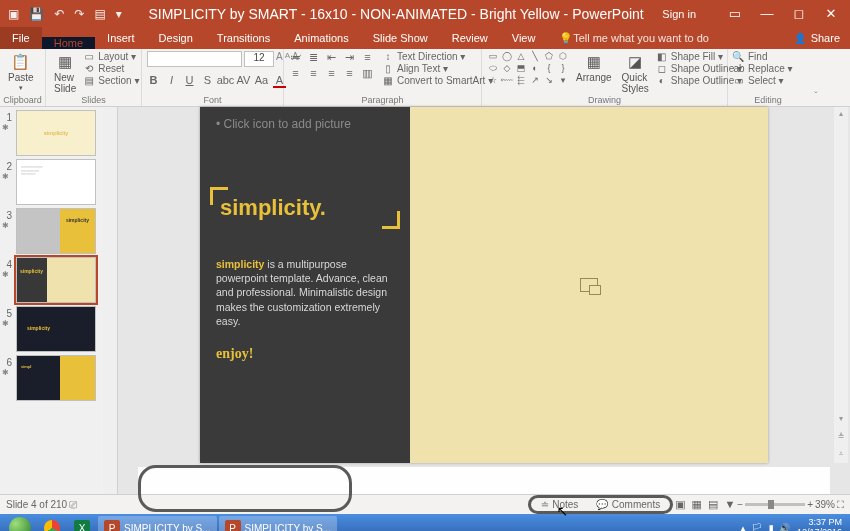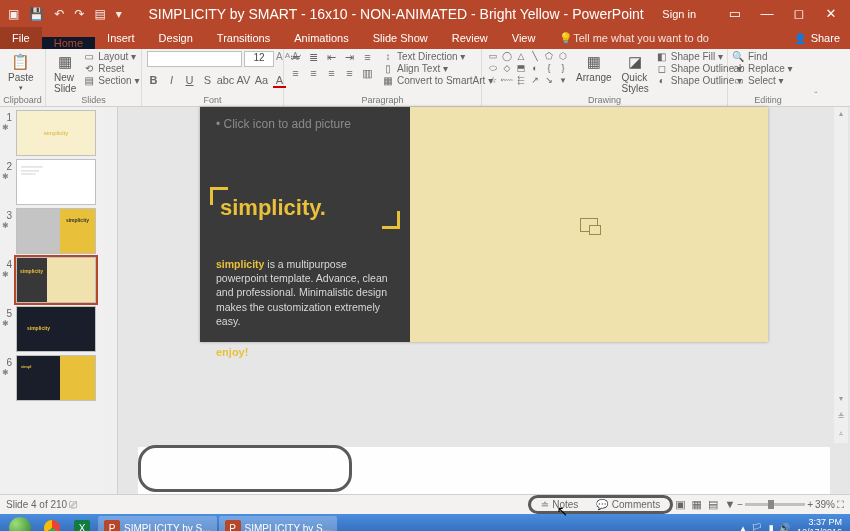--- a/index.html
+++ b/index.html
@@ -57,30 +57,30 @@
 .thumb.t3 .lab { position: absolute; right: 6px; top: 8px; color: #333; font-size: 5px; font-weight: bold; }
 .thumb.t4 { background: linear-gradient(to right, #383838 0 38%, #efe2ad 38% 100%); }
 .thumb.t4 .lab { position: absolute; left: 3px; top: 10px; color: #e8c03a; font-size: 5px; font-weight: bold; }
 .thumb.t5 { background: #1a1d2a; }
 .thumb.t5 .lab { position: absolute; left: 10px; top: 18px; color: #e8c03a; font-size: 5px; font-weight: bold; }
 .thumb.t6 { background: linear-gradient(to right, #1a1d2a 0 55%, #e8c03a 55% 100%); }
 .thumb.t6 .lab { position: absolute; left: 4px; top: 8px; color: #e8c03a; font-size: 4px; font-weight: bold; }
 
 .canvas-area { flex: 1; display: flex; flex-direction: column; position: relative; }
 .canvas-inner { flex: 1; padding: 0 20px 0 20px; display: flex; justify-content: center; align-items: flex-start; position: relative; }
-.slide { width: 568px; height: 235px; box-shadow: 0 0 3px rgba(0,0,0,.3); display: flex; }
+.slide { width: 568px; height: 356px; box-shadow: 0 0 3px rgba(0,0,0,.3); display: flex; }
 .slide-left { width: 210px; background: #3a3a3a; padding: 10px 16px; color: #ccc; position: relative; }
 .slide-left .hint { color: #8a8a8a; font-size: 12px; }
 .slide-left .title-frame { margin-top: 62px; position: relative; }
 .slide-left .corner-tl { position: absolute; width: 18px; height: 18px; border-top: 3px solid #e8c03a; border-left: 3px solid #e8c03a; top: -6px; left: -6px; }
 .slide-left .corner-br { position: absolute; width: 18px; height: 18px; border-bottom: 3px solid #e8c03a; border-right: 3px solid #e8c03a; bottom: -6px; right: -6px; }
 .slide-left .maintitle { color: #e8c03a; font-weight: bold; font-size: 22px; padding: 2px 4px; display: inline-block; position: relative; }
 .slide-left .desc { margin-top: 34px; font-size: 10.5px; line-height: 1.35; color: #d8d8d8; }
 .slide-left .desc .hl { color: #e8c03a; font-weight: bold; }
-.slide-left .enjoy { margin-top: 18px; color: #e8c03a; font-weight: bold; font-size: 11px; }
+.slide-left .enjoy { margin-top: 18px; color: #e8c03a; font-weight: bold; font-size: 14px; font-family: Liberation Serif, serif; }
 .slide-right { flex: 1; background: #efe2ad; position: relative; }
 .slide-right .pic-icon { position: absolute; top: 50%; left: 50%; transform: translate(-50%,-50%); width: 18px; height: 14px; border: 1px solid #9a8a50; background: #efe2ad; }
 .slide-right .pic-icon::after { content: ""; position: absolute; right: -4px; bottom: -4px; width: 10px; height: 8px; border: 1px solid #9a8a50; background: #efe2ad; }
 
 .notes-pane { height: 47px; margin: 4px 20px 0 20px; background: #fefefe; position: relative; }
 .notes-highlight { position: absolute; left: 0; top: -2px; width: 214px; height: 47px; border: 3px solid #5a5a5a; border-radius: 18px; background: transparent; }
 
 
 .statusbar { height: 20px; background: #f3f2f1; border-top: 1px solid #d0d0d0; display: flex; align-items: center; font-size: 10px; color: #666; padding: 0 6px; gap: 2px; }
 .statusbar .spacer { flex: 1; }

